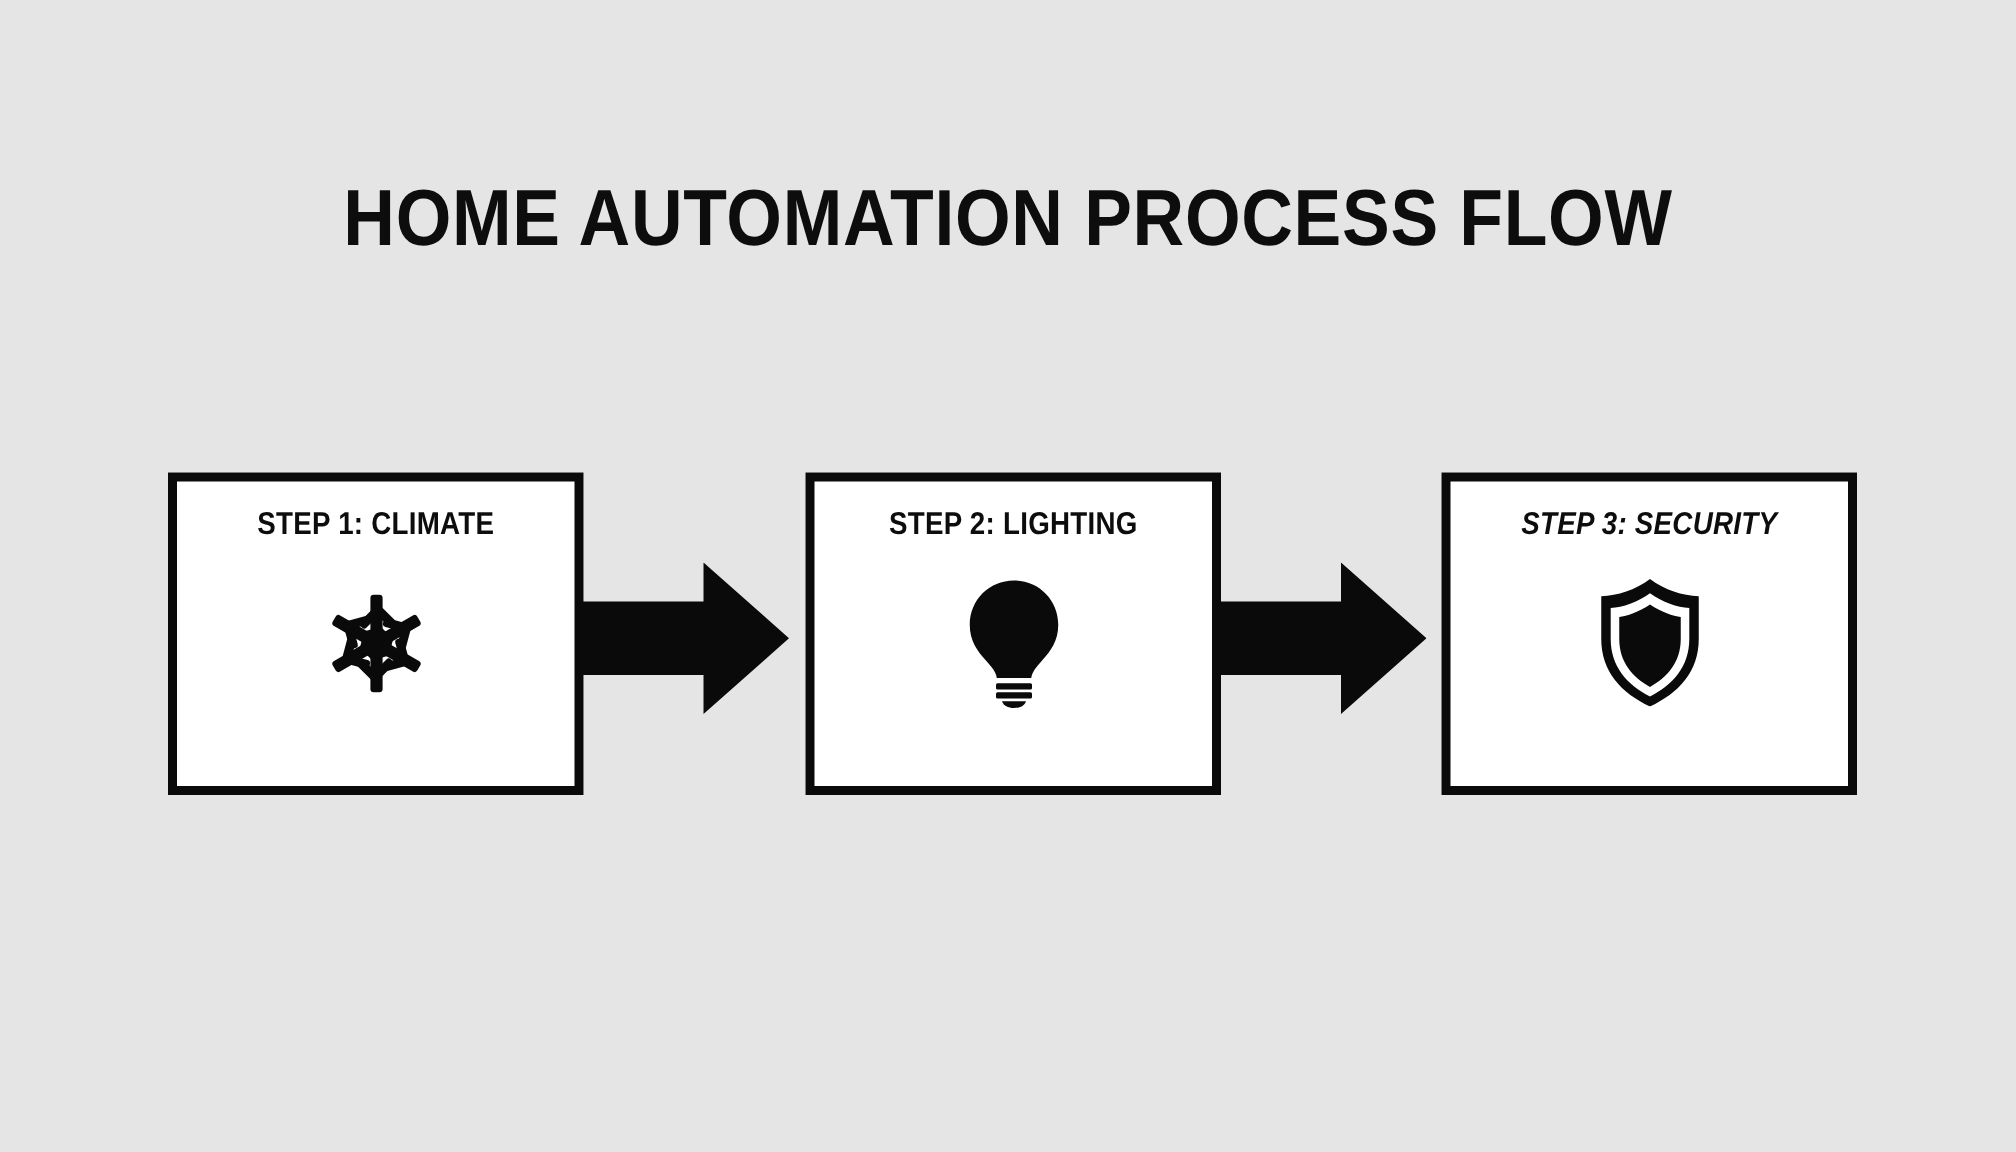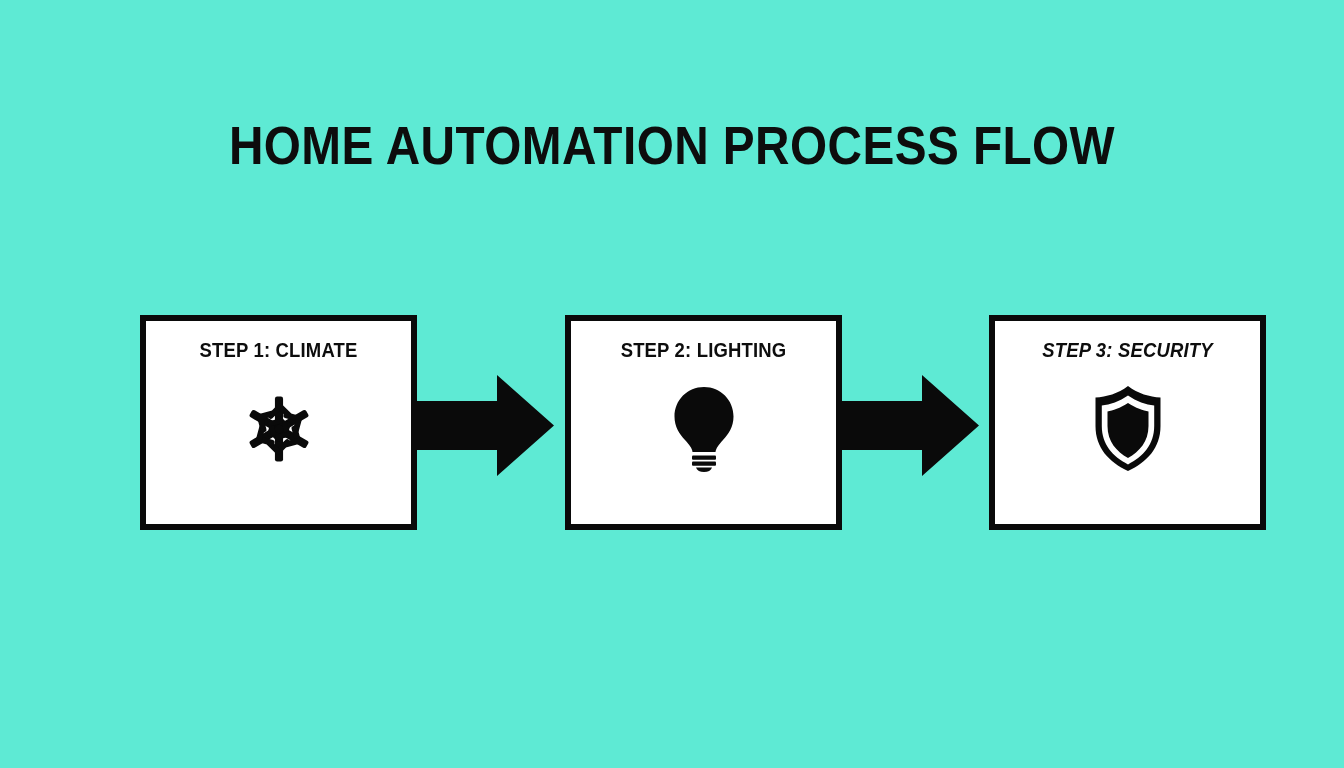--- a/index.html
+++ b/index.html
@@ -12,21 +12,21 @@
     height: 768px;
     background: #fdfdfd;
     font-family: "Liberation Sans", sans-serif;
     overflow: hidden;
   }
 
   #slide {
     position: relative;
     width: 1344px;
     height: 768px;
-    background: #5eead4;
+    background: #e5e5e5;
   }
 
   
   #diagram-title {
     position: absolute;
     left: 0;
     top: 117px;
     width: 1344px;
     text-align: center;
     font-family: "Liberation Sans", sans-serif;
@@ -40,21 +40,20 @@
     white-space: nowrap;
   }
 
   
   #flow-row {
     position: absolute;
     left: 0;
     top: 315px;
     width: 1180px;
     height: 215px;
-    margin-left: 28px;
   }
 
   .step-box {
     position: absolute;
     top: 0;
     width: 277px;
     height: 215px;
     box-sizing: border-box;
     border: 6px solid #0a0a0a;
     background: #ffffff;

